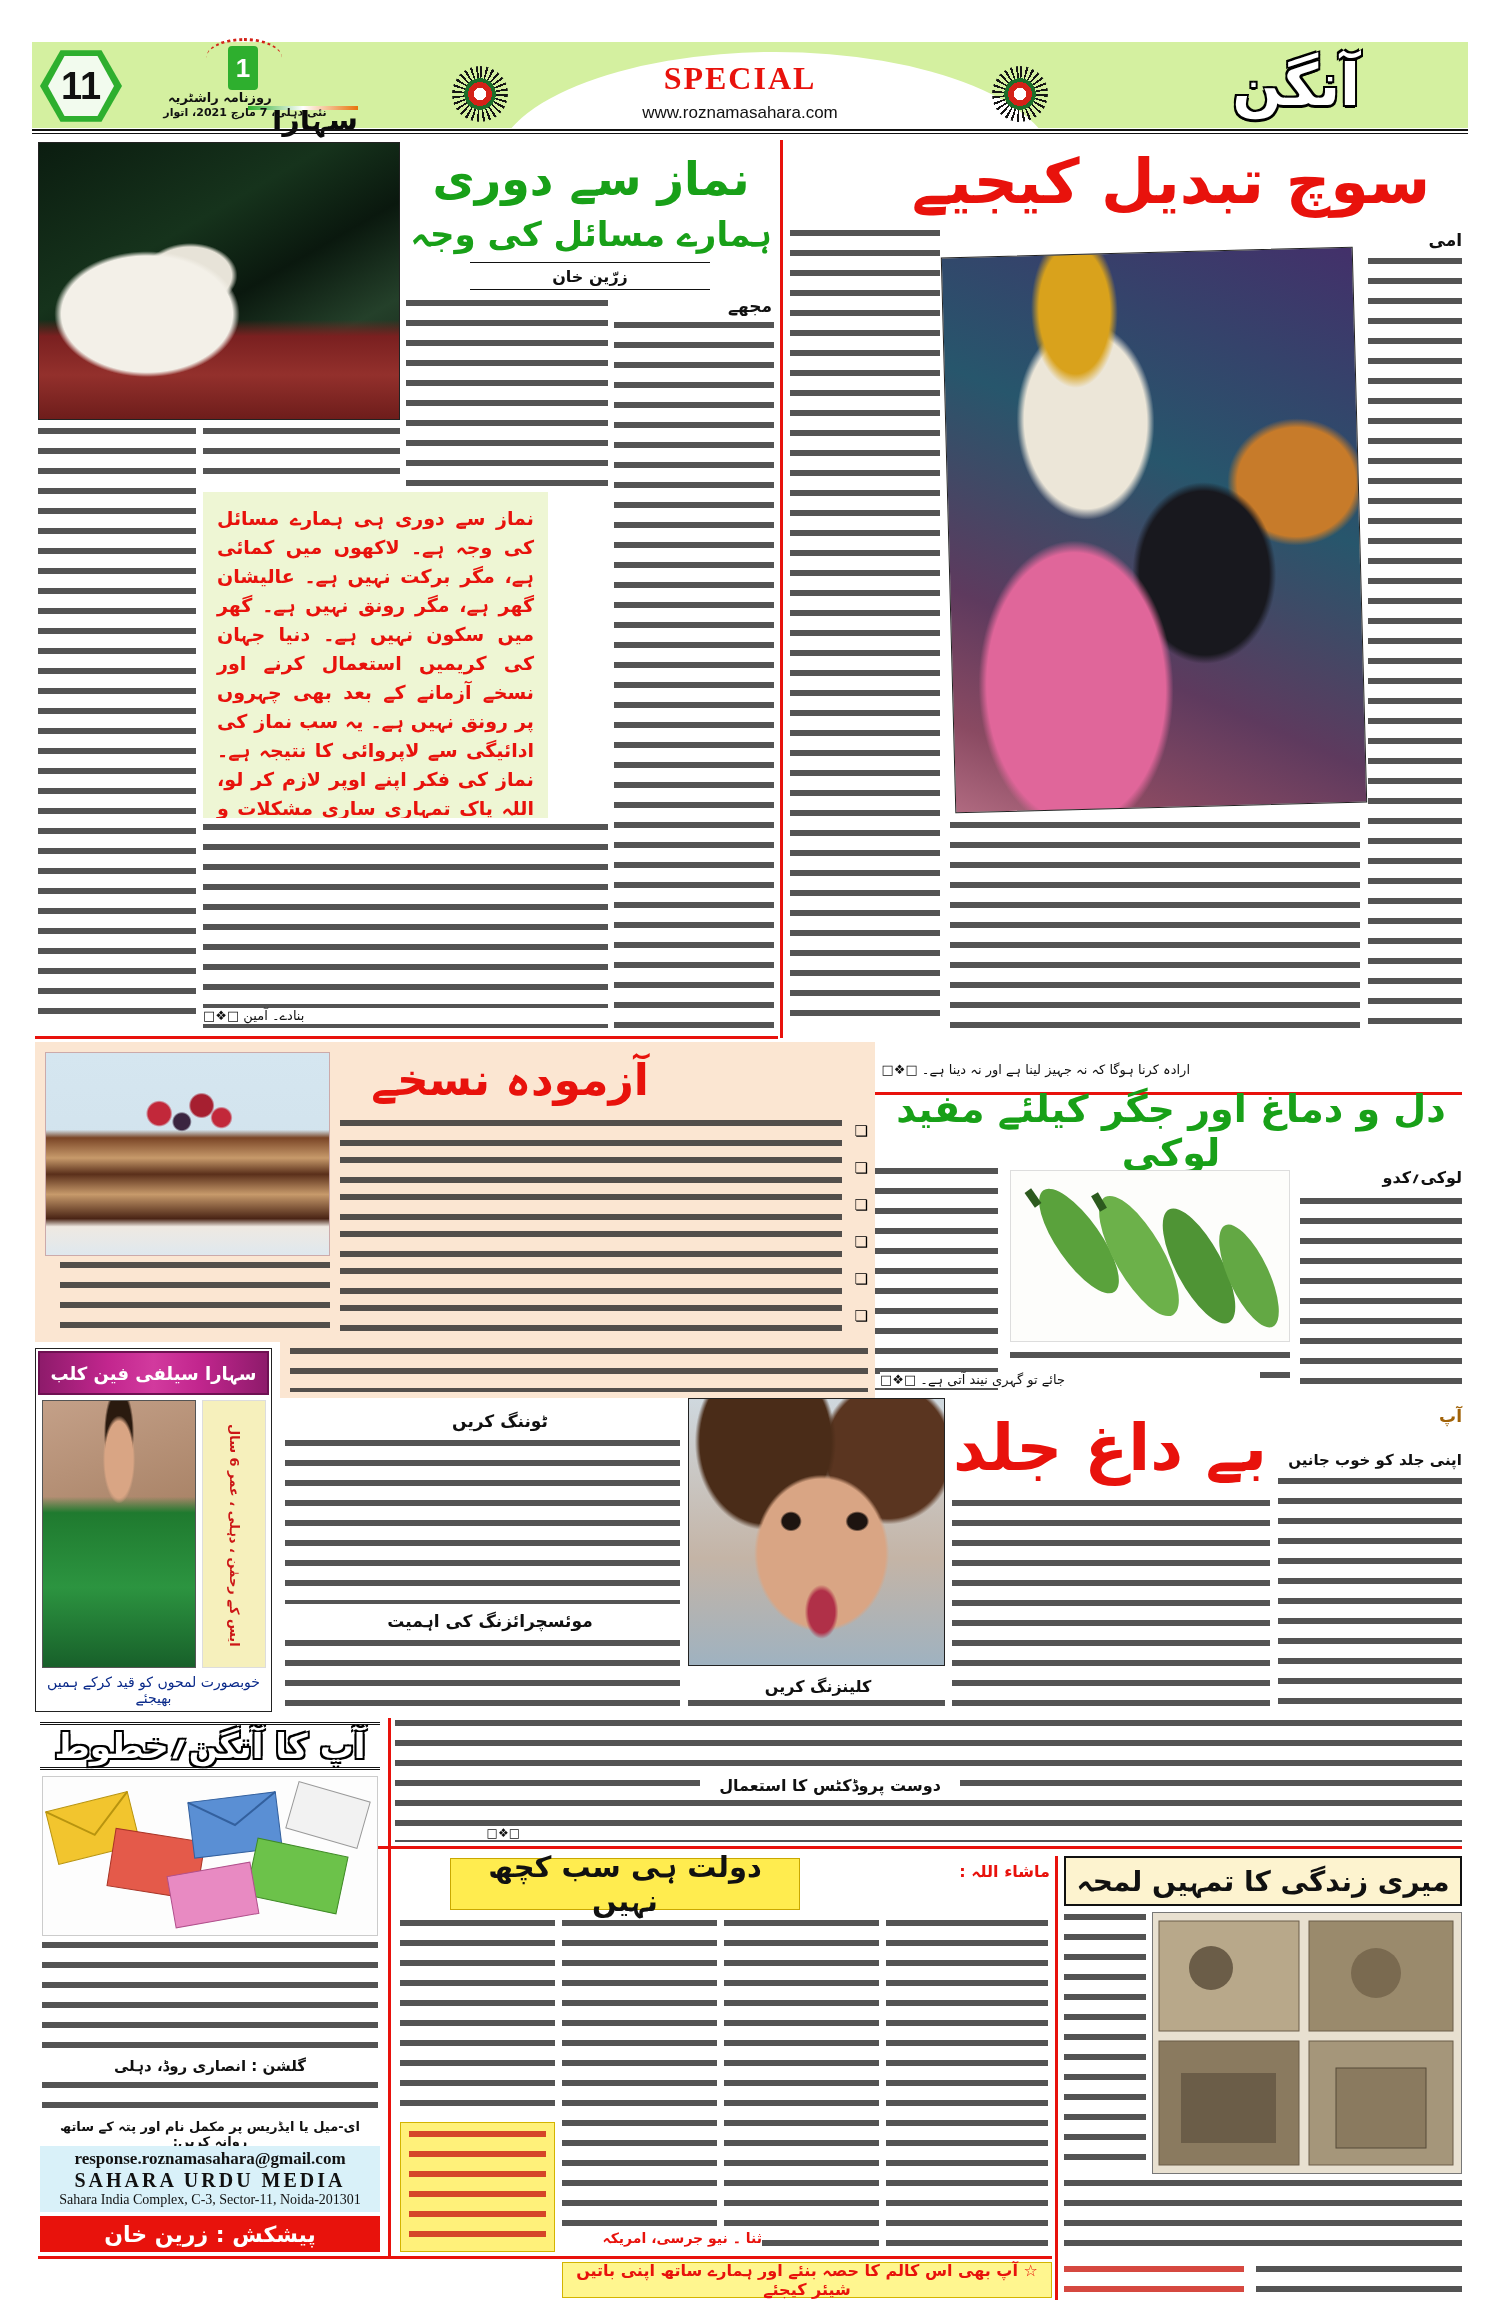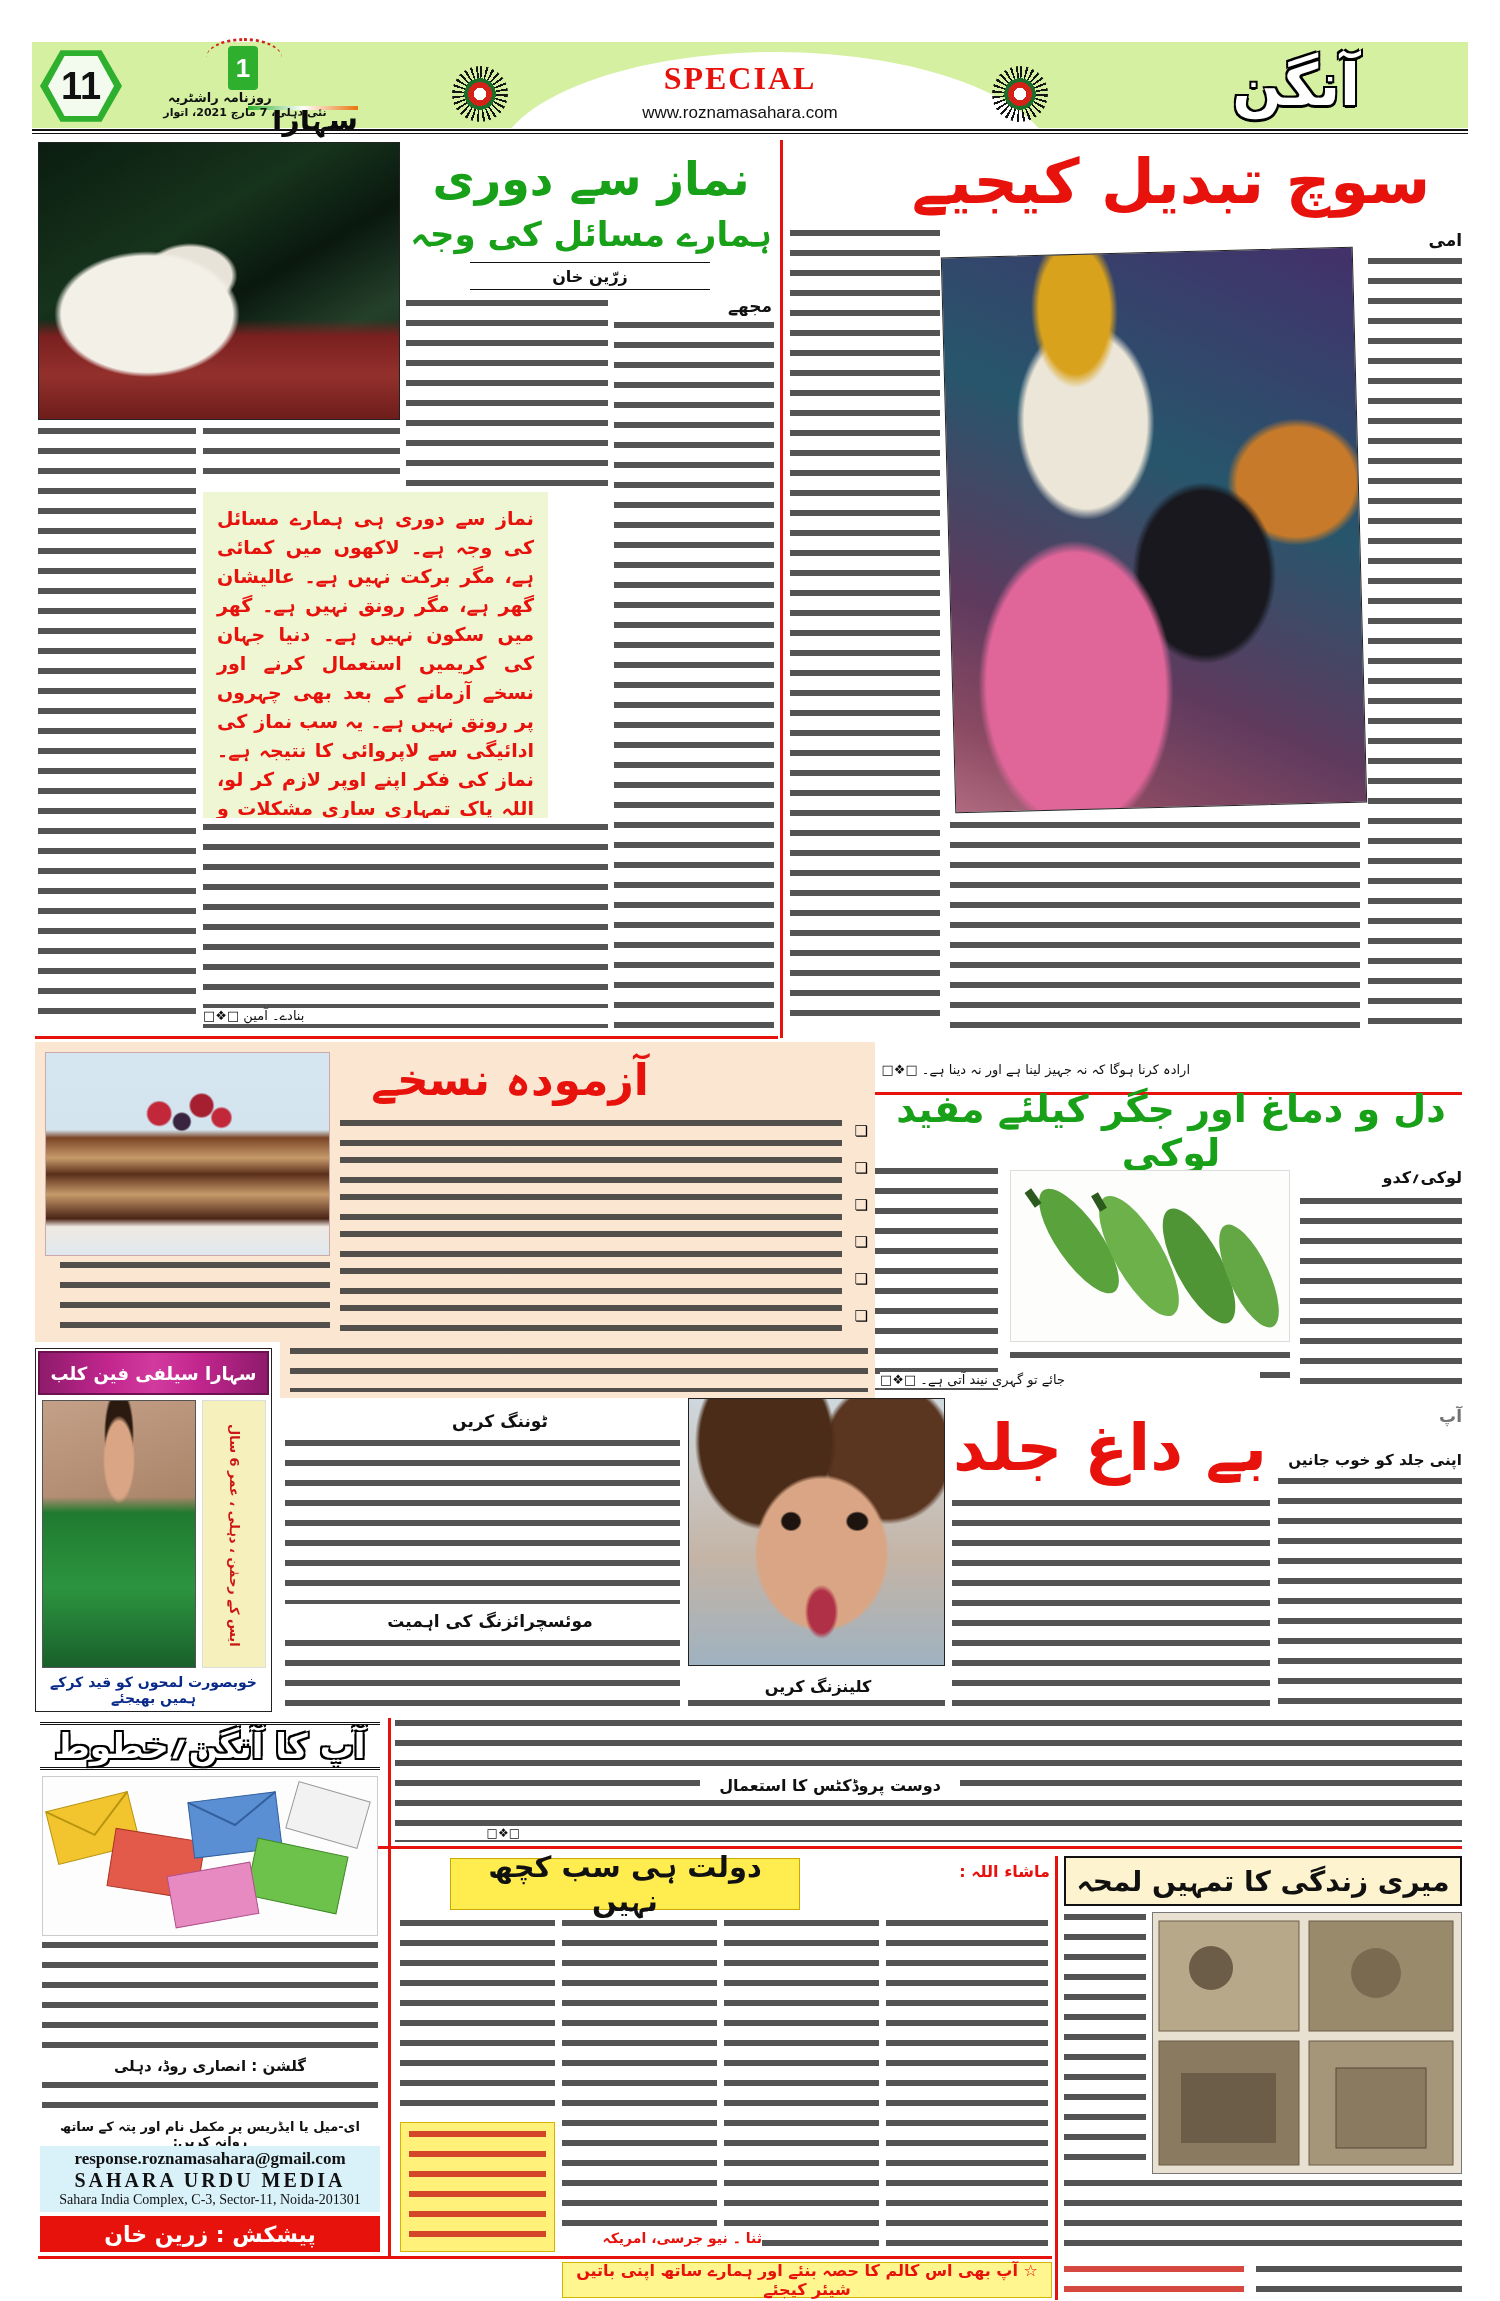--- a/index.html
+++ b/index.html
@@ -170,24 +170,24 @@
               background:linear-gradient(90deg,#8e1b6b,#c2268e 30%,#d23a9e 50%,#c2268e 70%,#8e1b6b);border:2px solid #6e1152;">سہارا سیلفی فین کلب</div>
   <div class="abs" style="left:42px;top:1400px;width:154px;height:268px;border:1px solid #555;
               background:
                 radial-gradient(ellipse at 50% 22%, #d9a584 0 13%, rgba(0,0,0,0) 15%),
                 radial-gradient(ellipse at 50% 12%, #2a1a0f 0 12%, rgba(0,0,0,0) 14%),
                 linear-gradient(to bottom, rgba(0,0,0,0) 36%, #1f7a2f 42%, #2c9440 70%, #18602a 100%),
                 linear-gradient(160deg,#c4a088 0%,#a98367 50%,#8f6c55 100%);"></div>
   <div class="abs" style="left:202px;top:1400px;width:64px;height:268px;background:#f6f0bc;border:1px solid #ddd;">
     <div class="urdu" style="writing-mode:vertical-rl;height:260px;margin:4px auto;font-size:13px;font-weight:bold;color:#cc1616;text-align:center;">ایس کے رحمٰن ، دہلی ، عمر 6 سال</div>
   </div>
-  <div class="abs ctr urdu" style="left:38px;top:1672px;width:231px;height:36px;font-size:14px;font-weight:bold;color:#0a2a8a;">خوبصورت لمحوں کو قید کرکے ہمیں بھیجئے</div>
+  <div class="abs ctr urdu" style="left:38px;top:1672px;width:231px;height:36px;font-size:14px;font-weight:normal;color:#0a2a8a;">خوبصورت لمحوں کو قید کرکے ہمیں بھیجئے</div>
 
   <div class="abs ctr urdu redhead" style="left:950px;top:1402px;width:320px;height:92px;font-size:64px;">بے داغ جلد</div>
-  <div class="abs urdu" style="left:1408px;top:1406px;width:54px;font-size:17px;font-weight:bold;color:#737373;text-align:right;">آپ</div>
+  <div class="abs urdu" style="left:1408px;top:1406px;width:54px;font-size:17px;font-weight:bold;color:#a16207;text-align:right;">آپ</div>
 
   <div class="abs" style="left:688px;top:1398px;width:257px;height:268px;border:1px solid #222;
               background:
                 radial-gradient(ellipse at 52% 80%, #b03048 0 7%, rgba(0,0,0,0) 9%),
                 radial-gradient(ellipse at 40% 46%, #1d1410 0 4%, rgba(0,0,0,0) 5%),
                 radial-gradient(ellipse at 66% 46%, #1d1410 0 4%, rgba(0,0,0,0) 5%),
                 radial-gradient(ellipse at 52% 58%, #d9a584 0 34%, rgba(0,0,0,0) 36%),
                 radial-gradient(ellipse at 30% 16%, #4a2c18 0 26%, rgba(0,0,0,0) 28%),
                 radial-gradient(ellipse at 78% 20%, #5a3520 0 22%, rgba(0,0,0,0) 24%),
                 linear-gradient(180deg,#cfd8de 0%,#c4b4a6 60%,#9fb2c0 100%);"></div>

